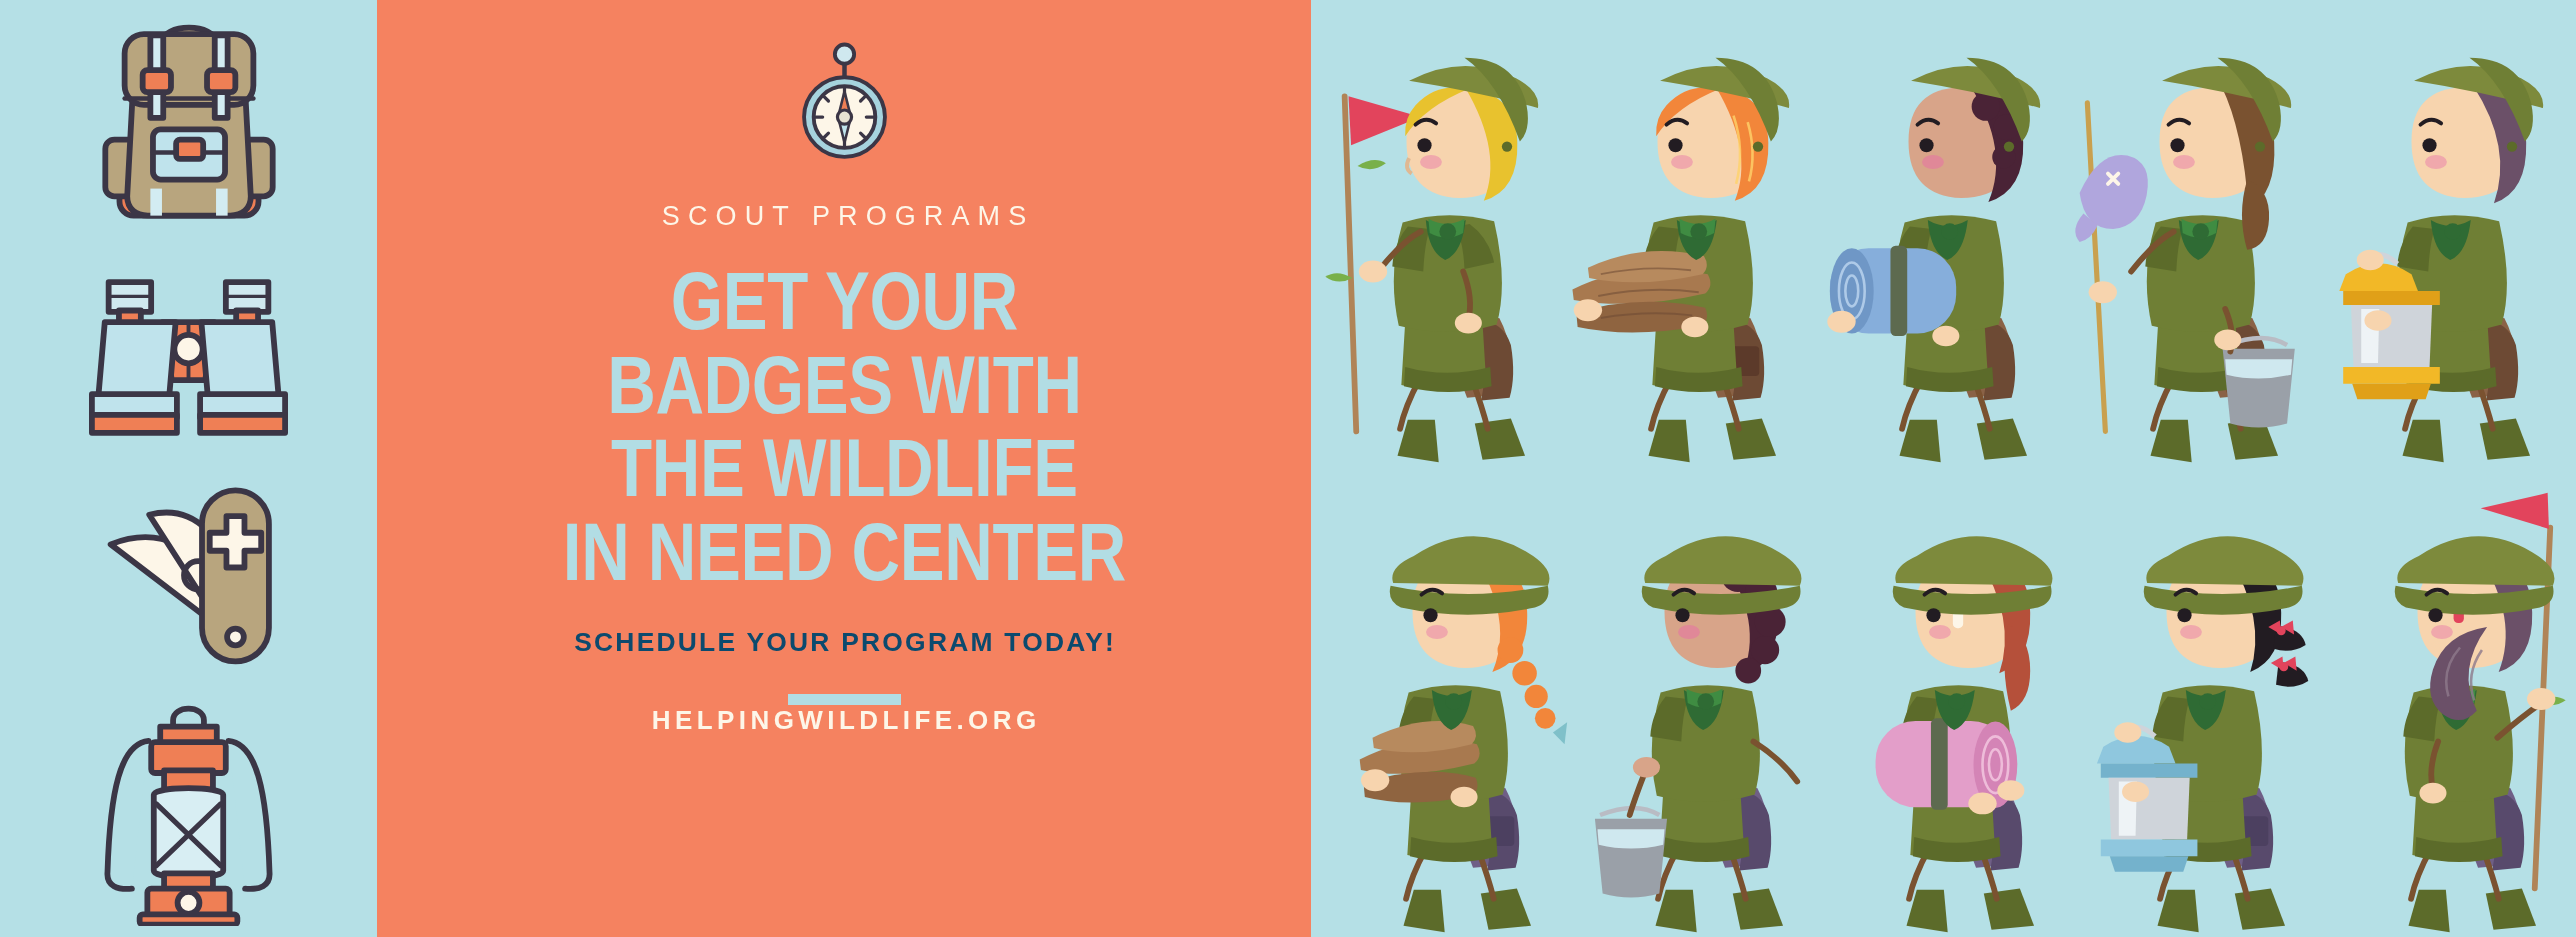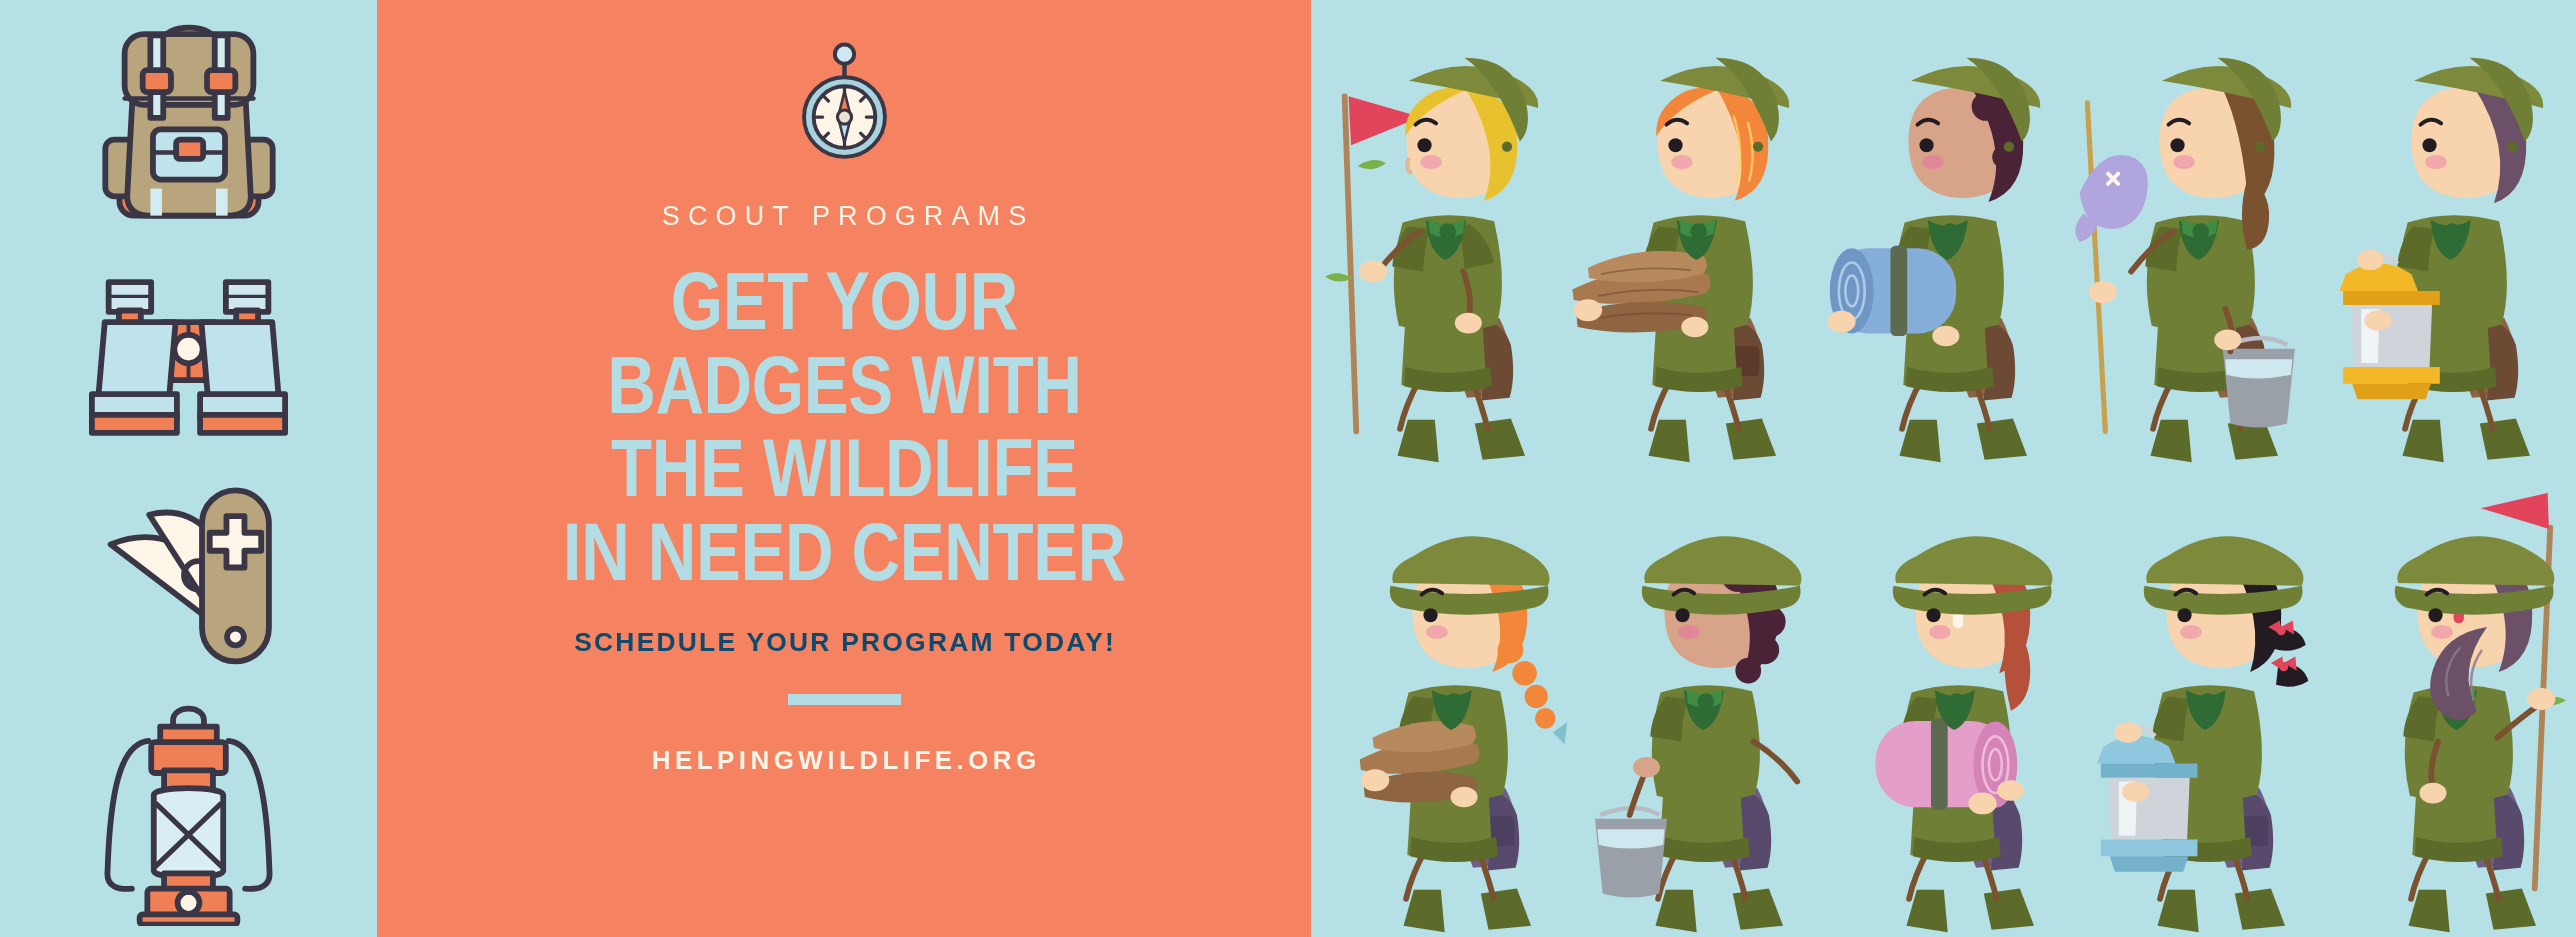--- a/index.html
+++ b/index.html
@@ -37,21 +37,21 @@
     transform:scaleX(.82);transform-origin:center top;
     white-space:nowrap;
   }
   #headline .ln{display:block;}
   #cta{
     margin-top:33px;color:#0c4a6e;font-size:26.4px;font-weight:700;
     letter-spacing:.085em;text-indent:.085em;white-space:nowrap;
   }
   #divider{margin-top:36px;width:113px;height:11px;background:#b2dde4;}
   #url{
-    margin-top:40px;color:#fdf6e8;font-size:26px;font-weight:700;
+    color:#fdf6e8;font-size:26px;font-weight:700;
     letter-spacing:.17em;text-indent:.17em;white-space:nowrap;
   }
 
   
   #right-panel{position:absolute;left:1311px;top:0;width:1265px;height:937px;background:#b5e0e6;}
   .scout-row{position:absolute;left:0;width:1265px;height:451px;}
   #row-top{top:19.3px;}
   #row-bottom{top:489px;}
   .scout{position:absolute;top:0;width:258px;height:451px;}
 </style>

